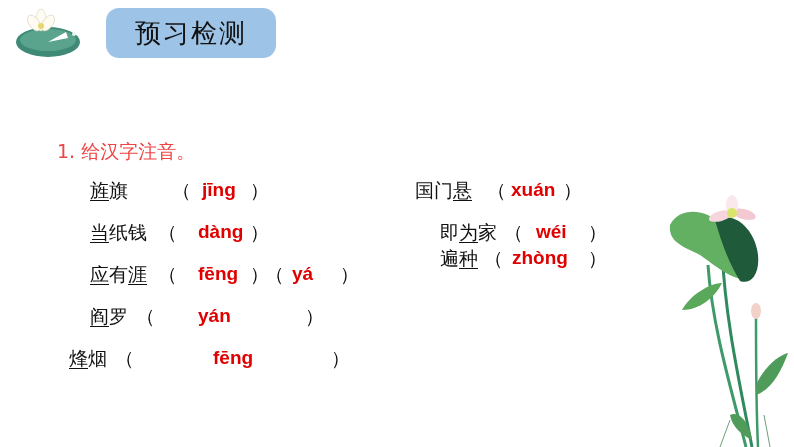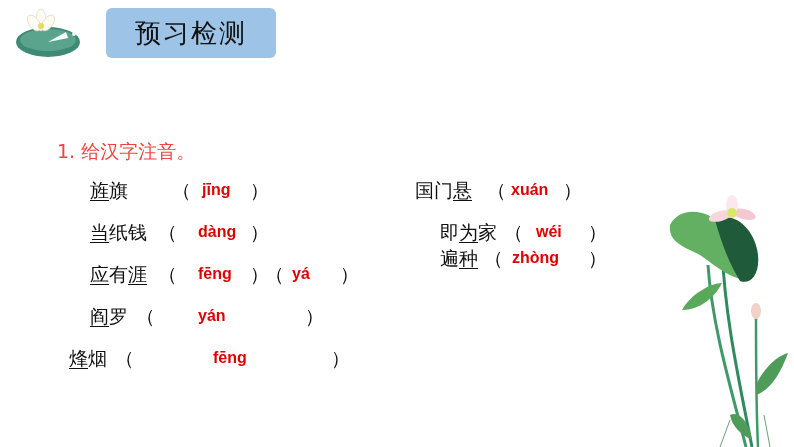--- a/index.html
+++ b/index.html
@@ -5,30 +5,30 @@
   html, body { margin: 0; padding: 0; }
   body {
     width: 794px; height: 447px; position: relative; overflow: hidden;
     background: #ffffff;
     font-family: "DejaVu Sans", sans-serif;
     color: #111;
   }
   .lotus-pad { position: absolute; left: 8px; top: 2px; width: 80px; height: 60px; }
   .title-box {
     position: absolute; left: 106px; top: 8px; width: 170px; height: 50px;
-    background: #9dc3e6; border-radius: 6px;
+    background: #9dc3e6; border-radius: 13px;
     display: flex; align-items: center; justify-content: center;
     font-size: 26px; color: #111; letter-spacing: 2px;
     font-family: "DejaVu Serif", serif;
   }
   .q-title { position: absolute; left: 57px; top: 139px; font-size: 19px; color: #ef4444; }
   .row { position: absolute; font-size: 19px; white-space: nowrap; height: 26px; line-height: 26px; }
   .row .u { text-decoration: underline; text-underline-offset: 3px; }
   .row .py {
-    position: absolute; color: #e00000; font-size: 16px; font-weight: bold;
+    position: absolute; color: #e00000; font-size: 19px; font-weight: bold;
     font-family: "Liberation Sans", sans-serif; top: 0;
   }
   .row .p { position: absolute; top: 0; }
   .lotus-right { position: absolute; left: 660px; top: 185px; width: 134px; height: 262px; }
 </style>
 </head>
 <body>
 
 <svg class="lotus-pad" viewBox="0 0 80 60">
   <ellipse cx="40" cy="40" rx="32" ry="15" fill="#3f8a76"></ellipse>

